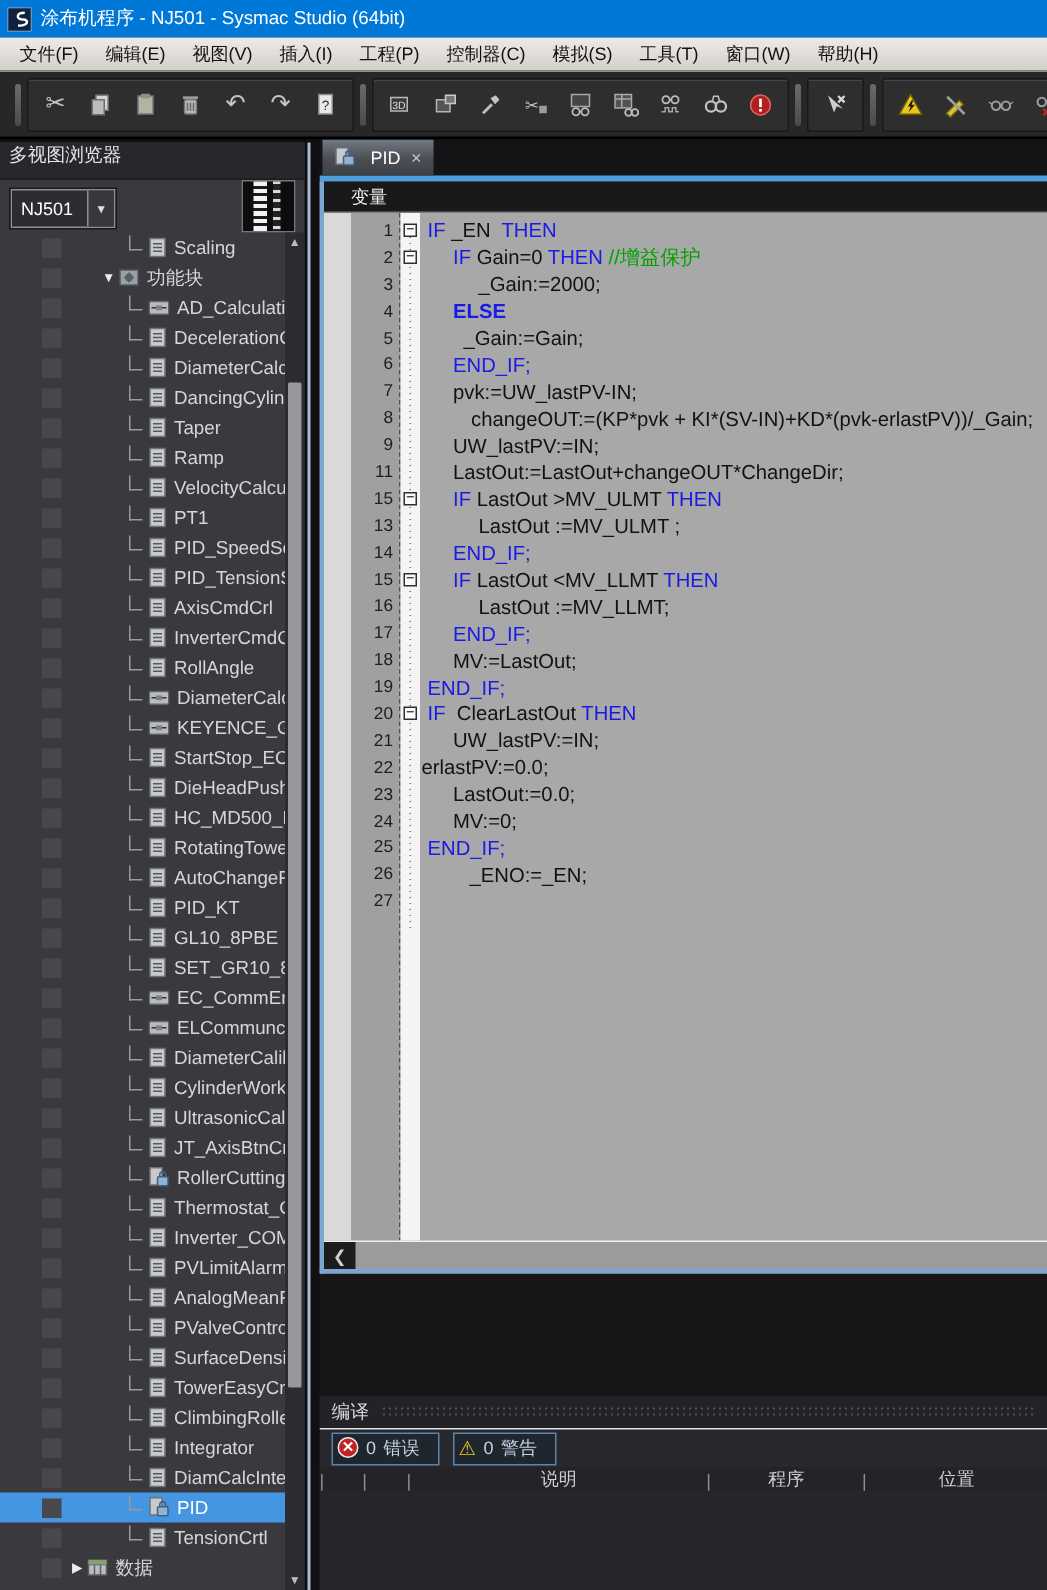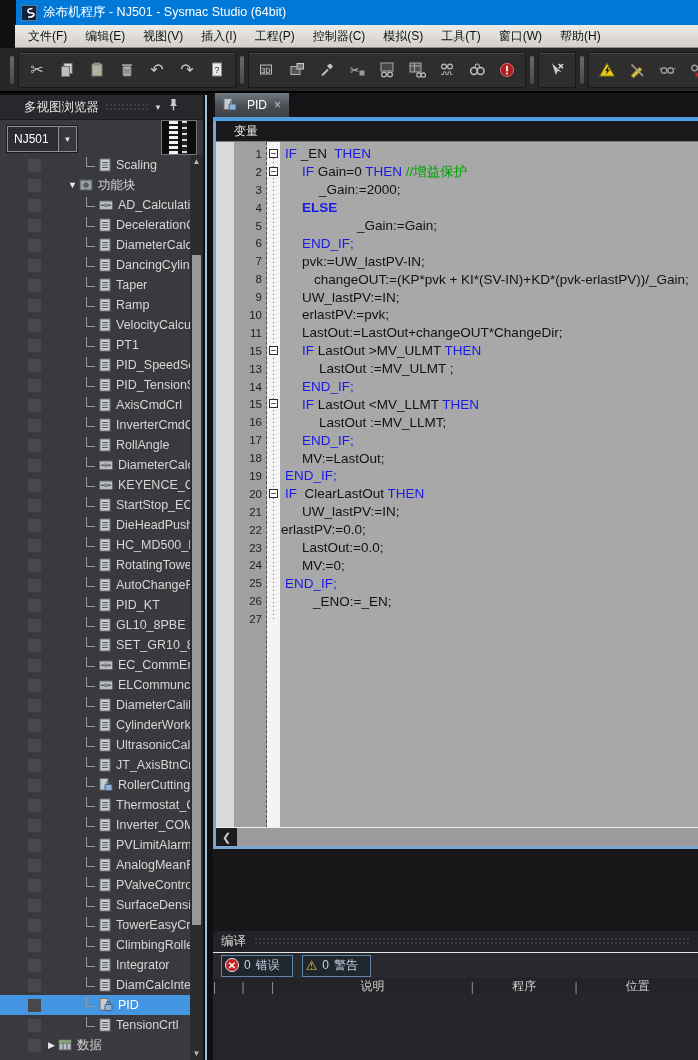--- a/index.html
+++ b/index.html
@@ -1,34 +1,34 @@
 <!DOCTYPE html>
 <html><head>
 <meta charset="utf-8">
 <style>
   html,body{margin:0;padding:0;}
   body{width:698px;height:1060px;overflow:hidden;background:#101012;
        font-family:"Liberation Sans",sans-serif;-webkit-font-smoothing:antialiased;position:relative;}
-  .titlebar{position:absolute;top:0;left:16px;right:0;height:25px;background:#0078d7;color:#fff;
+  .titlebar{position:absolute;top:0;left:0;right:0;height:25px;background:#0078d7;color:#fff;
             display:flex;align-items:center;gap:6px;padding-left:5px;font-size:12.5px;}
   .app-icon{width:16px;height:16px;flex:none;display:inline-block;}
-  .menubar{position:absolute;top:25px;left:15px;right:0;height:22px;
+  .menubar{position:absolute;top:25px;left:0;right:0;height:22px;
            background:linear-gradient(#edebe7,#d3d0ca);border-bottom:1px solid #8f8f8f;
            display:flex;align-items:center;padding-left:4px;font-size:12px;color:#111;}
   .menu-item{padding:2px 9px;cursor:default;}
   .toolbar{position:absolute;top:48px;left:0;right:0;height:43px;background:#272727;
            border-bottom:2px solid #000;display:flex;align-items:center;padding-left:6px;overflow:hidden;}
   .tgrip{width:4px;height:28px;background:linear-gradient(#6a6a6a,#4a4a4a);border-radius:2px;margin:0 4px;flex:none;}
   .tgroup{display:flex;align-items:center;height:34px;padding:0 3px;background:#2e2e2e;
           border:1px solid #191919;box-shadow:inset 0 1px 0 #454545;border-radius:2px;flex:none;}
   .tbtn{width:30px;height:30px;display:flex;align-items:center;justify-content:center;flex:none;}
   .tbtn .glyph{font-size:16px;color:#c6c6c6;line-height:1;}
   .sidebar{position:absolute;top:95px;left:0;width:203px;bottom:0;background:#3a3a3e;overflow:hidden;}
   .sb-header{height:24px;background:#28282c;border-bottom:1px solid #1b1b1e;display:flex;
-             align-items:center;gap:6px;padding:0 24px;}
+             gap:6px;padding:0 6px;flex-direction:column;}
   .sb-title{color:#e3e3e3;font-size:12.5px;flex:none;}
   .dotfill{flex:1;height:9px;background-image:radial-gradient(#5c5c60 24%,transparent 26%);
            background-size:4px 4px;opacity:.8;}
   .sb-chevron{color:#cfcfcf;font-size:8px;flex:none;}
   .sb-controller{position:relative;height:36px;}
   .combo{position:absolute;left:7px;top:6px;width:68px;height:24px;background:#2d2d31;
          border:1px solid #909094;outline:1px solid #1a1a1a;display:flex;align-items:stretch;
          color:#fff;font-size:12px;}
   .combo-label{flex:1;display:flex;align-items:center;padding-left:6px;}
   .combo-arrow{width:17px;border-left:1px solid #909094;background:#38383c;display:flex;
@@ -925,46 +925,41 @@
             <span class="ctext" style="padding-left: 38px;"><span>_Gain:=2000;</span></span>
           </div>
           <div class="crow">
             <span class="ln">4</span>
             <span class="fcell"></span>
             <span class="ctext" style="padding-left: 21px; font-weight: bold;"><span class="k">ELSE</span></span>
           </div>
           <div class="crow">
             <span class="ln">5</span>
             <span class="fcell"></span>
-            <span class="ctext" style="padding-left: 28px; margin-left: 48px;"><span>_Gain:=Gain;</span></span>
+            <span class="ctext" style="padding-left: 28px;"><span>_Gain:=Gain;</span></span>
           </div>
           <div class="crow">
             <span class="ln">6</span>
             <span class="fcell"></span>
             <span class="ctext" style="padding-left: 21px;"><span class="k">END_IF;</span></span>
           </div>
           <div class="crow">
             <span class="ln">7</span>
             <span class="fcell"></span>
             <span class="ctext" style="padding-left: 21px;"><span>pvk:=UW_lastPV-IN;</span></span>
           </div>
           <div class="crow">
             <span class="ln">8</span>
             <span class="fcell"></span>
             <span class="ctext" style="padding-left: 21px; margin-left: 12px;"><span>changeOUT:=(KP*pvk + KI*(SV-IN)+KD*(pvk-erlastPV))/_Gain;</span></span>
           </div>
           <div class="crow">
             <span class="ln">9</span>
             <span class="fcell"></span>
             <span class="ctext" style="padding-left: 21px;"><span>UW_lastPV:=IN;</span></span>
-          </div>
-          <div class="crow">
-            <span class="ln">10</span>
-            <span class="fcell"></span>
-            <span class="ctext" style="padding-left: 21px;"><span>erlastPV:=pvk;</span></span>
           </div>
           <div class="crow">
             <span class="ln">11</span>
             <span class="fcell"></span>
             <span class="ctext" style="padding-left: 21px;"><span>LastOut:=LastOut+changeOUT*ChangeDir;</span></span>
           </div>
           <div class="crow">
             <span class="ln">15</span>
             <span class="fcell">
               <span class="fbox">−</span>

